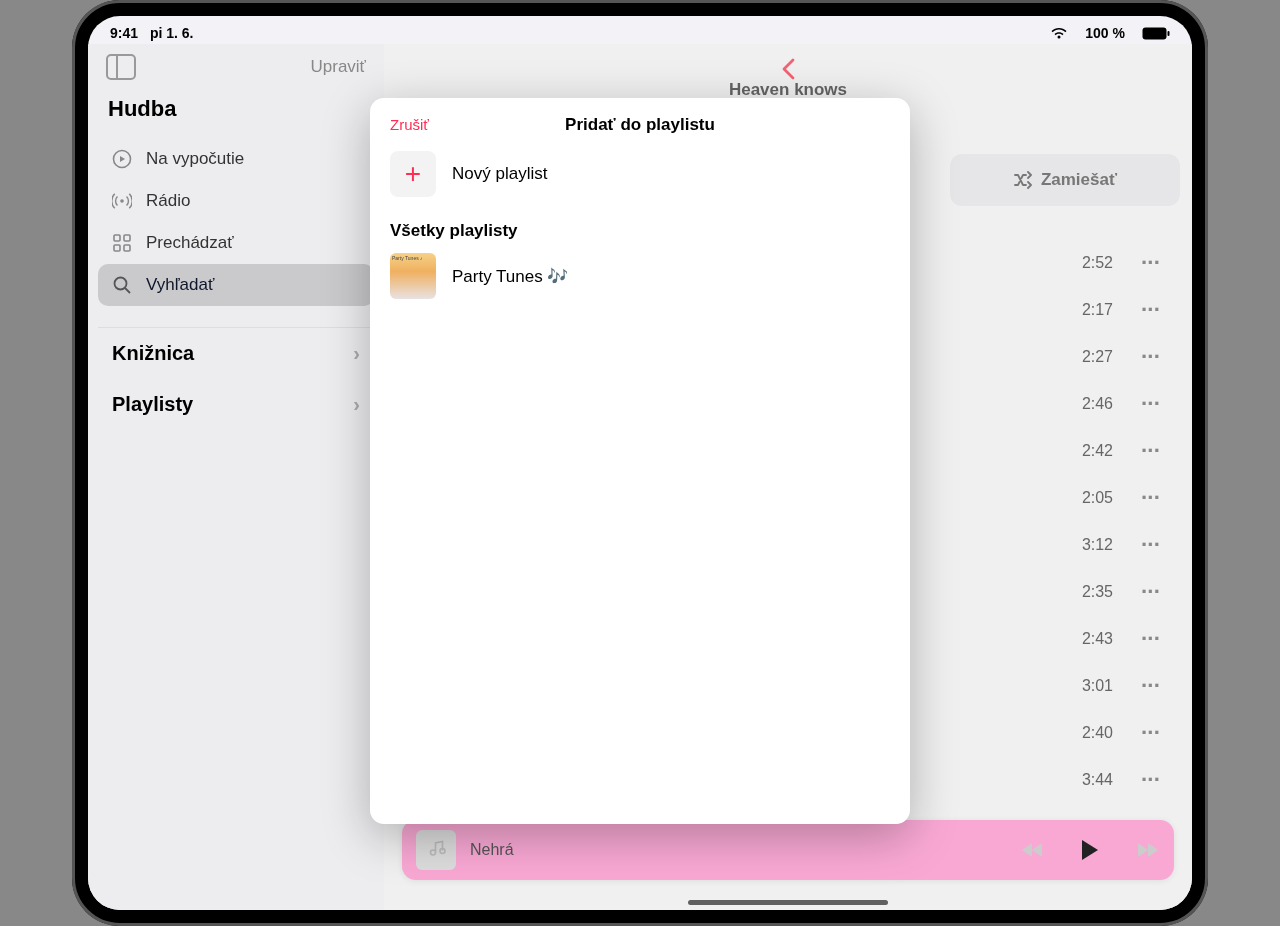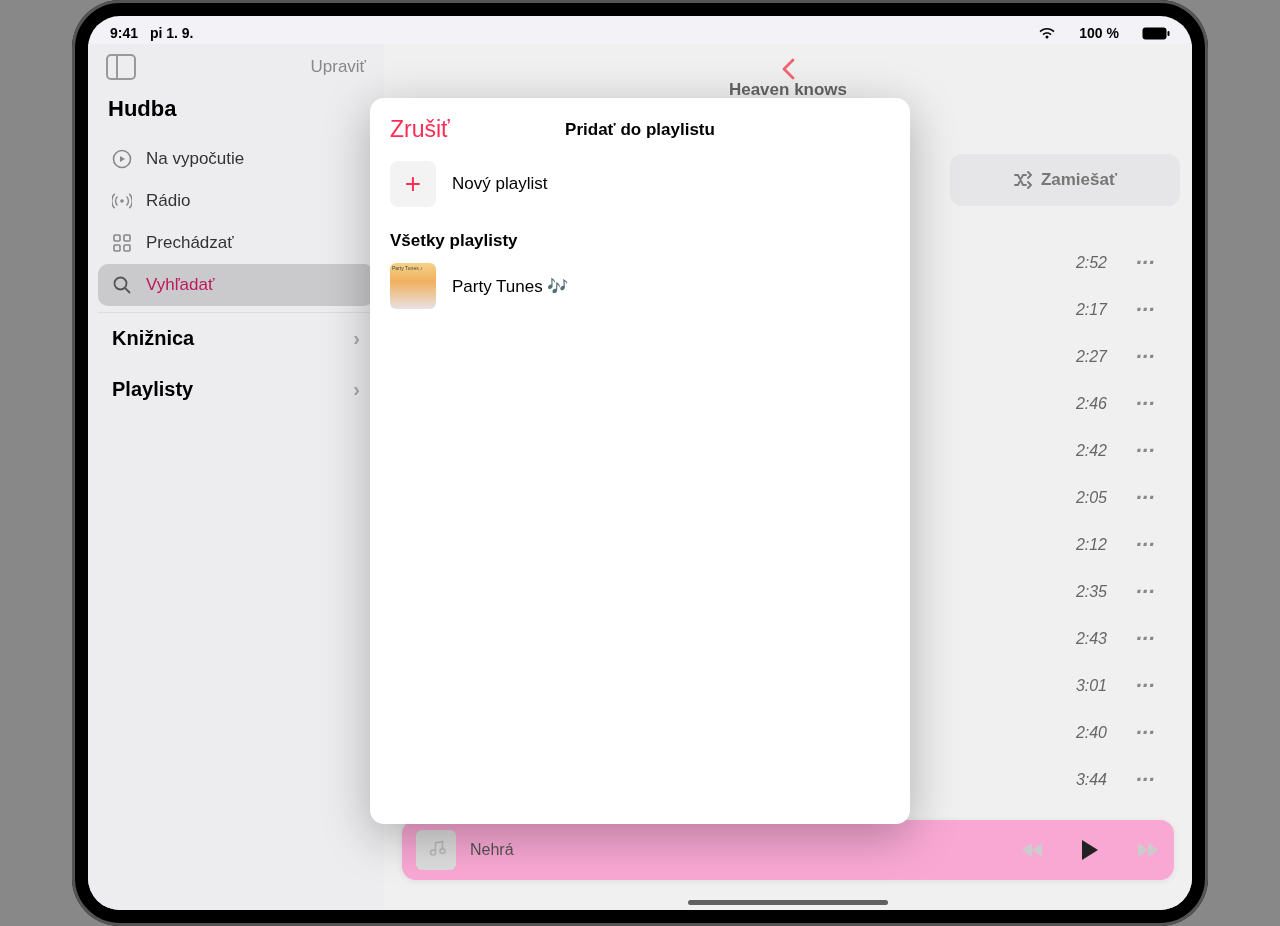--- a/index.html
+++ b/index.html
@@ -3,65 +3,65 @@
 <meta charset="utf-8">
 <style>
   * { box-sizing: border-box; margin: 0; padding: 0; font-family: -apple-system, BlinkMacSystemFont, "Helvetica Neue", sans-serif; }
   body { background: #888; display: flex; justify-content: center; align-items: center; height: 926px; }
   .device { width: 1136px; height: 926px; background: #000; border-radius: 48px; padding: 16px; position: relative; }
   .device-outer { position: absolute; inset: 0; border-radius: 48px; border: 3px solid #555; }
   .screen { width: 100%; height: 100%; background: #f2f2f7; border-radius: 32px; overflow: hidden; position: relative; }
 
   .statusbar { display: flex; justify-content: space-between; align-items: center; padding: 6px 22px 0; height: 28px; font-size: 14px; font-weight: 600; }
   .statusbar .left { display: flex; gap: 4px; }
-  .statusbar .right { display: flex; align-items: center; gap: 23px; }
+  .statusbar .right { display: flex; align-items: center; gap: 17px; }
 
   .content { display: flex; height: calc(100% - 28px); position: relative; filter: none; }
 
   .sidebar { width: 296px; background: #ededf0; display: flex; flex-direction: column; padding: 10px 10px; }
   .sidebar-top { display: flex; justify-content: space-between; align-items: center; padding: 0 8px 8px; }
   .sidebar-icon-btn { width: 30px; height: 26px; border: 2px solid #999; border-radius: 5px; display: flex; align-items: center; }
   .sidebar-icon-btn::before { content: ""; width: 8px; height: 100%; border-right: 2px solid #999; }
   .sidebar-edit { color: #888; font-size: 17px; }
   .app-title { font-size: 22px; font-weight: 800; padding: 8px 10px 16px; }
   .side-item { display: flex; align-items: center; gap: 14px; padding: 11px 14px; border-radius: 10px; font-size: 17px; color: #333; }
   .side-item.active { background: #c0c0c4cc; }
   .side-item .icon { width: 20px; height: 20px; display: flex; align-items: center; justify-content: center; color: #888; }
-  .side-item.active .icon, .side-item.active span:last-child { color: #be185d; }
-  .side-section { display: flex; align-items: center; justify-content: space-between; padding: 14px 14px; font-size: 20px; font-weight: 700; border-top: 1px solid #ddd; margin-top: 6px; }
+  .side-item.active .icon, .side-item.active span:last-child { color: #0f172a; }
+  .side-section { display: flex; align-items: center; justify-content: space-between; padding: 14px 14px; font-size: 20px; font-weight: 700; border-top: 1px solid #ddd; margin-top: 21px; }
   .chev { color: #aaa; font-size: 20px; }
 
   .main { flex: 1; background: #fafafa; position: relative; filter: blur(0px); }
   .main-dim { position: absolute; inset: 0; background: rgba(220,220,220,0.35); }
   .main-header { display: flex; align-items: center; padding: 14px 22px; flex-direction: column; }
   .back-btn { color: #d14; font-size: 24px; }
   .main-title { flex: 1; text-align: center; font-size: 17px; font-weight: 700; color: #222; }
   .hdr-actions { display: flex; gap: 12px; }
   .circle-btn { width: 30px; height: 30px; border-radius: 50%; background: #e6e6e8; display: flex; align-items: center; justify-content: center; color: #777; font-size: 15px; font-weight: 900; }
   .shuffle-btn { position: absolute; right: 12px; top: 110px; width: 230px; height: 52px; border-radius: 12px; background: #e6e6e8; display: flex; align-items: center; justify-content: center; gap: 8px; color: #777; font-size: 17px; font-weight: 600; }
-  .tracks { position: absolute; right: 38px; top: 196px; width: 200px; display: flex; flex-direction: column; font-style: italic; }
+  .tracks { position: absolute; right: 32px; top: 196px; width: 200px; display: flex; flex-direction: column; }
   .track-row { display: flex; align-items: center; justify-content: flex-end; gap: 28px; height: 47px; border-bottom: 1px solid transparent; }
   .track-time { color: #666; font-size: 16px; }
   .track-more { color: #888; font-size: 22px; letter-spacing: -1px; font-weight: 800; }
 
   .nowplaying { position: absolute; bottom: 30px; left: 18px; right: 18px; height: 60px; background: #f9a8d4; border-radius: 14px; display: flex; align-items: center; padding: 0 14px; box-shadow: 0 1px 6px rgba(0,0,0,0.08); }
   .np-art { width: 40px; height: 40px; border-radius: 6px; background: #ddd; display: flex; align-items: center; justify-content: center; color: #bbb; }
   .np-title { margin-left: 14px; font-size: 16px; color: #555; }
   .np-controls { margin-left: auto; display: flex; gap: 34px; align-items: center; }
   .np-controls .dis { color: #ccc; font-size: 20px; }
   .np-controls .play { color: #222; font-size: 26px; }
 
   .home-ind { position: absolute; bottom: 5px; left: 50%; transform: translateX(-50%); width: 200px; height: 5px; background: #000; border-radius: 3px; opacity: 0.6; }
 
   .dots-top-el { position: absolute; top: 28px; left: 50%; transform: translateX(-50%); color: #888; font-size: 14px; letter-spacing: 3px; }
 
   .modal-backdrop { position: absolute; inset: 0; }
   .modal { position: absolute; top: 82px; left: 50%; transform: translateX(-50%); width: 540px; height: 726px; background: #fff; border-radius: 14px; box-shadow: 0 12px 48px rgba(0,0,0,0.28); padding: 16px 20px; }
   .modal-header { display: flex; align-items: center; padding: 2px 0 14px; position: relative; }
-  .modal-cancel { color: #ff2d55; font-size: 23px; }
+  .modal-cancel { color: #ff2d55; font-size: 15px; }
   .modal-title { position: absolute; left: 50%; transform: translateX(-50%); font-size: 17px; font-weight: 700; }
   .modal-search { display: flex; align-items: center; gap: 8px; background: #eff0f1; border-radius: 10px; height: 38px; padding: 0 12px; margin: 2px 0 18px; }
   .modal-search input { background: transparent; border: none; outline: none; flex: 1; font-size: 17px; color: #888; }
   .modal-search .mic { color: #888; font-size: 17px; }
   .new-playlist { display: flex; align-items: center; gap: 16px; padding: 4px 0 18px; }
   .new-plus { width: 46px; height: 46px; border-radius: 8px; background: #f3f3f4; display: flex; align-items: center; justify-content: center; color: #ff2d55; font-size: 28px; font-weight: 300; }
   .new-label { font-size: 17px; }
   .section-h { font-size: 17px; font-weight: 700; padding: 6px 0 8px; }
   .pl-row { display: flex; align-items: center; gap: 16px; padding: 4px 0; }
   .pl-art { width: 46px; height: 46px; border-radius: 6px; background: linear-gradient(180deg, #f5d287 0%, #f0b060 40%, #e8e2e2 100%); position: relative; overflow: hidden; }
@@ -73,21 +73,21 @@
 </head>
 <body>
 
 <div class="device">
   <div class="device-outer"></div>
   <div class="screen">
 
     <div class="statusbar">
       <div class="left">
         <span>9:41</span>&nbsp;
-        <span>pi 1. 9.</span>
+        <span>pi 1. 6.</span>
       </div>
       <div class="right">
         <span>
           <svg width="18" height="14" viewBox="0 0 18 14">
               <path d="M9 12.5a1.5 1.5 0 100-3 1.5 1.5 0 000 3zM4.5 8c2.5-2.5 6.5-2.5 9 0l-1.2 1.2c-1.8-1.8-4.8-1.8-6.6 0L4.5 8zM1.5 5c4.1-4.1 10.9-4.1 15 0l-1.2 1.2c-3.5-3.5-9.1-3.5-12.6 0L1.5 5z" fill="#000"></path>
             </svg>
         </span>
         <span>100 %</span>
         <span>
           <svg width="28" height="13" viewBox="0 0 28 13">
@@ -202,21 +202,21 @@
             </div>
             <div class="track-row">
               <span class="track-time">2:42</span>
               <span class="track-more">···</span>
             </div>
             <div class="track-row">
               <span class="track-time">2:05</span>
               <span class="track-more">···</span>
             </div>
             <div class="track-row">
-              <span class="track-time">2:12</span>
+              <span class="track-time">3:12</span>
               <span class="track-more">···</span>
             </div>
             <div class="track-row">
               <span class="track-time">2:35</span>
               <span class="track-more">···</span>
             </div>
             <div class="track-row">
               <span class="track-time">2:43</span>
               <span class="track-more">···</span>
             </div>

